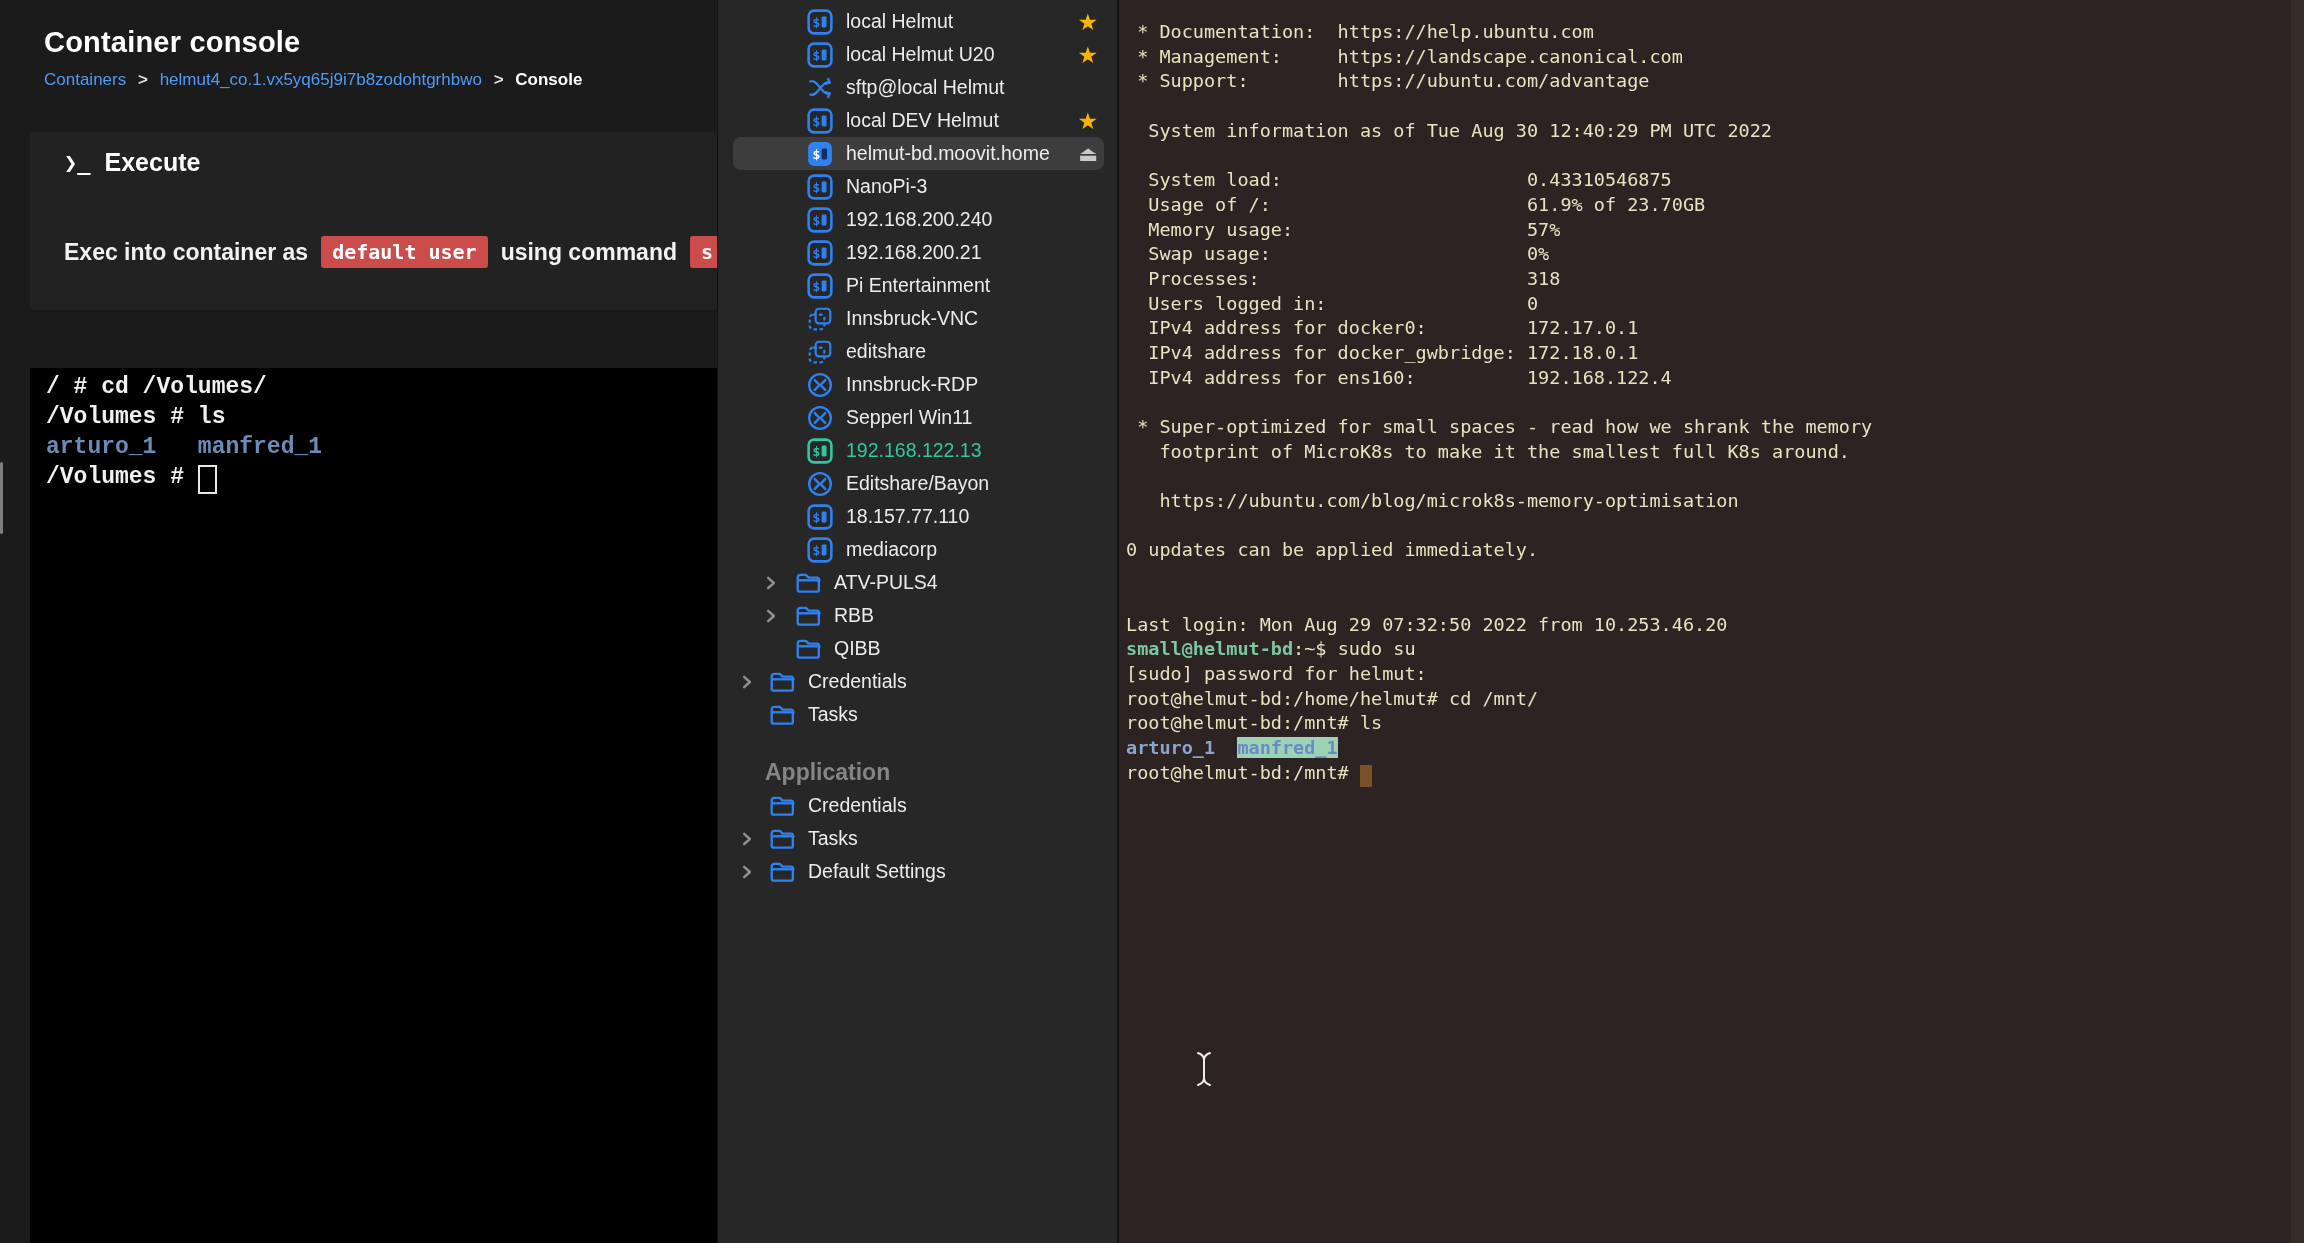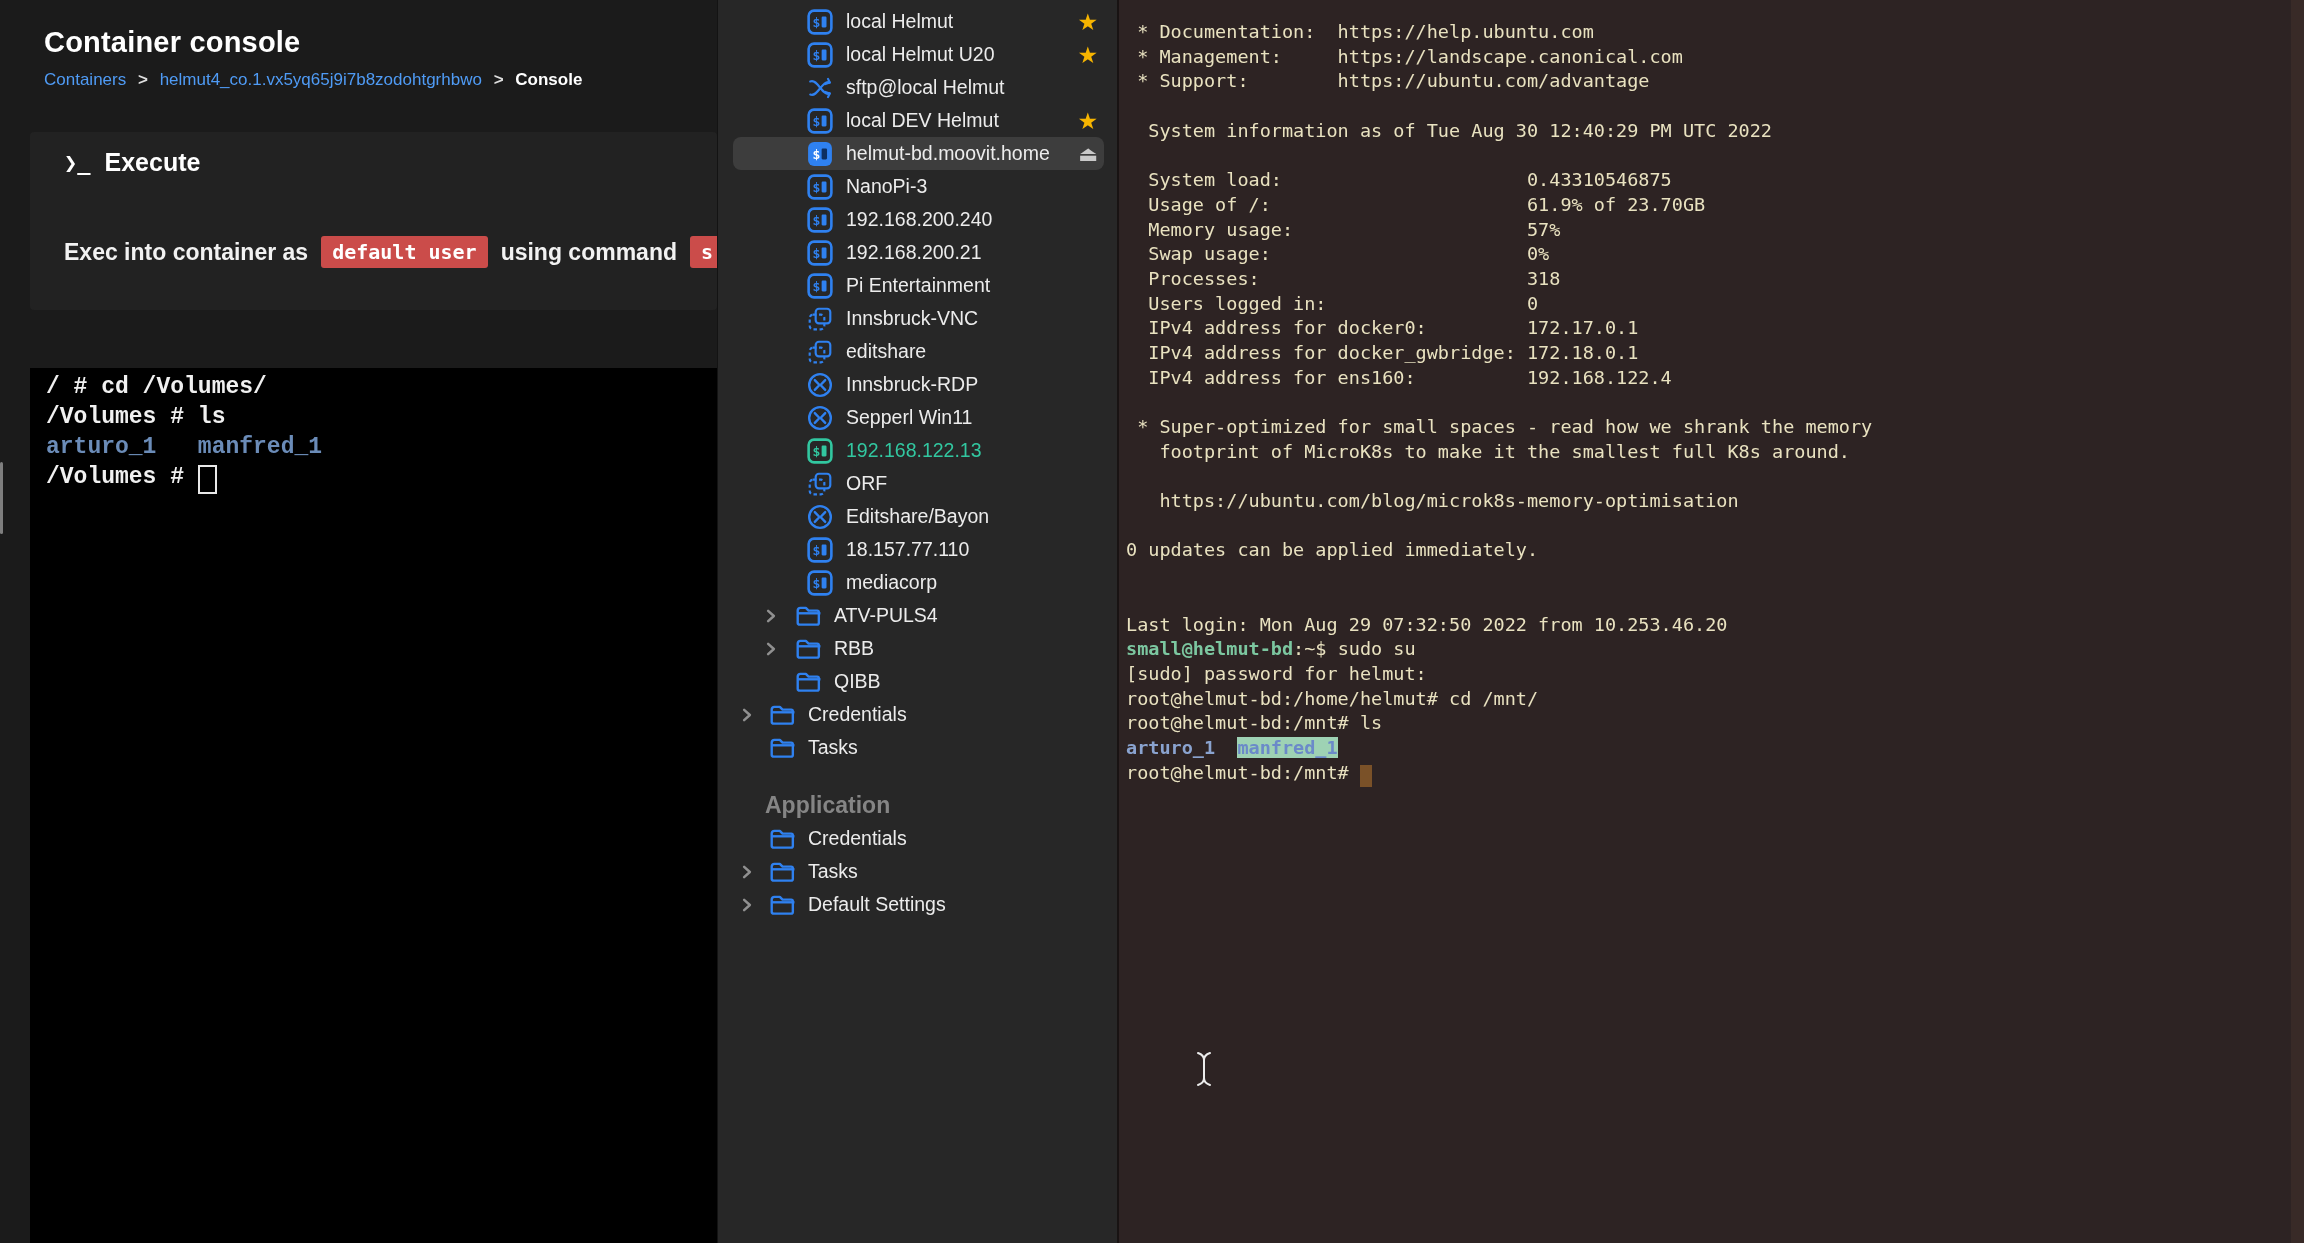--- a/index.html
+++ b/index.html
@@ -260,30 +260,20 @@
             <rect x="1.5" y="1.5" width="21" height="21" rx="5" fill="none" stroke="#32c7a0" stroke-width="2.4"></rect>
             <text x="5" y="17" font-size="12" font-weight="bold" fill="#32c7a0" font-family="DejaVu Sans Mono,monospace">$</text>
             <rect x="13.5" y="7" width="4.5" height="10" rx="1" fill="#32c7a0"></rect>
           </svg>
         </span>
         <span class="lbl green">192.168.122.13</span>
       </div>
       <div class="row">
         <div style="width: 90px; flex: 0 0 auto;"></div>
         <span class="icon">
-          <svg width="26" height="26" viewBox="0 0 24 24" fill="none" stroke="#2f81f0" stroke-width="2">
-            <rect x="8" y="2.5" width="13.5" height="13.5" rx="3"></rect>
-            <rect x="2.5" y="8" width="13.5" height="13.5" rx="3" stroke-dasharray="3.2 2.4"></rect>
-          </svg>
-        </span>
-        <span class="lbl">ORF</span>
-      </div>
-      <div class="row">
-        <div style="width: 90px; flex: 0 0 auto;"></div>
-        <span class="icon">
           <svg width="26" height="26" viewBox="0 0 24 24" fill="none" stroke="#2f81f0" stroke-width="2.2" stroke-linecap="round" stroke-linejoin="round">
             <circle cx="12" cy="12" r="10"></circle>
             <path d="M7.2 7.5 L11.5 12 L7.2 16.5"></path>
             <path d="M16.8 7.5 L12.5 12 L16.8 16.5"></path>
           </svg>
         </span>
         <span class="lbl">Editshare/Bayon</span>
       </div>
       <div class="row">
         <div style="width: 90px; flex: 0 0 auto;"></div>

